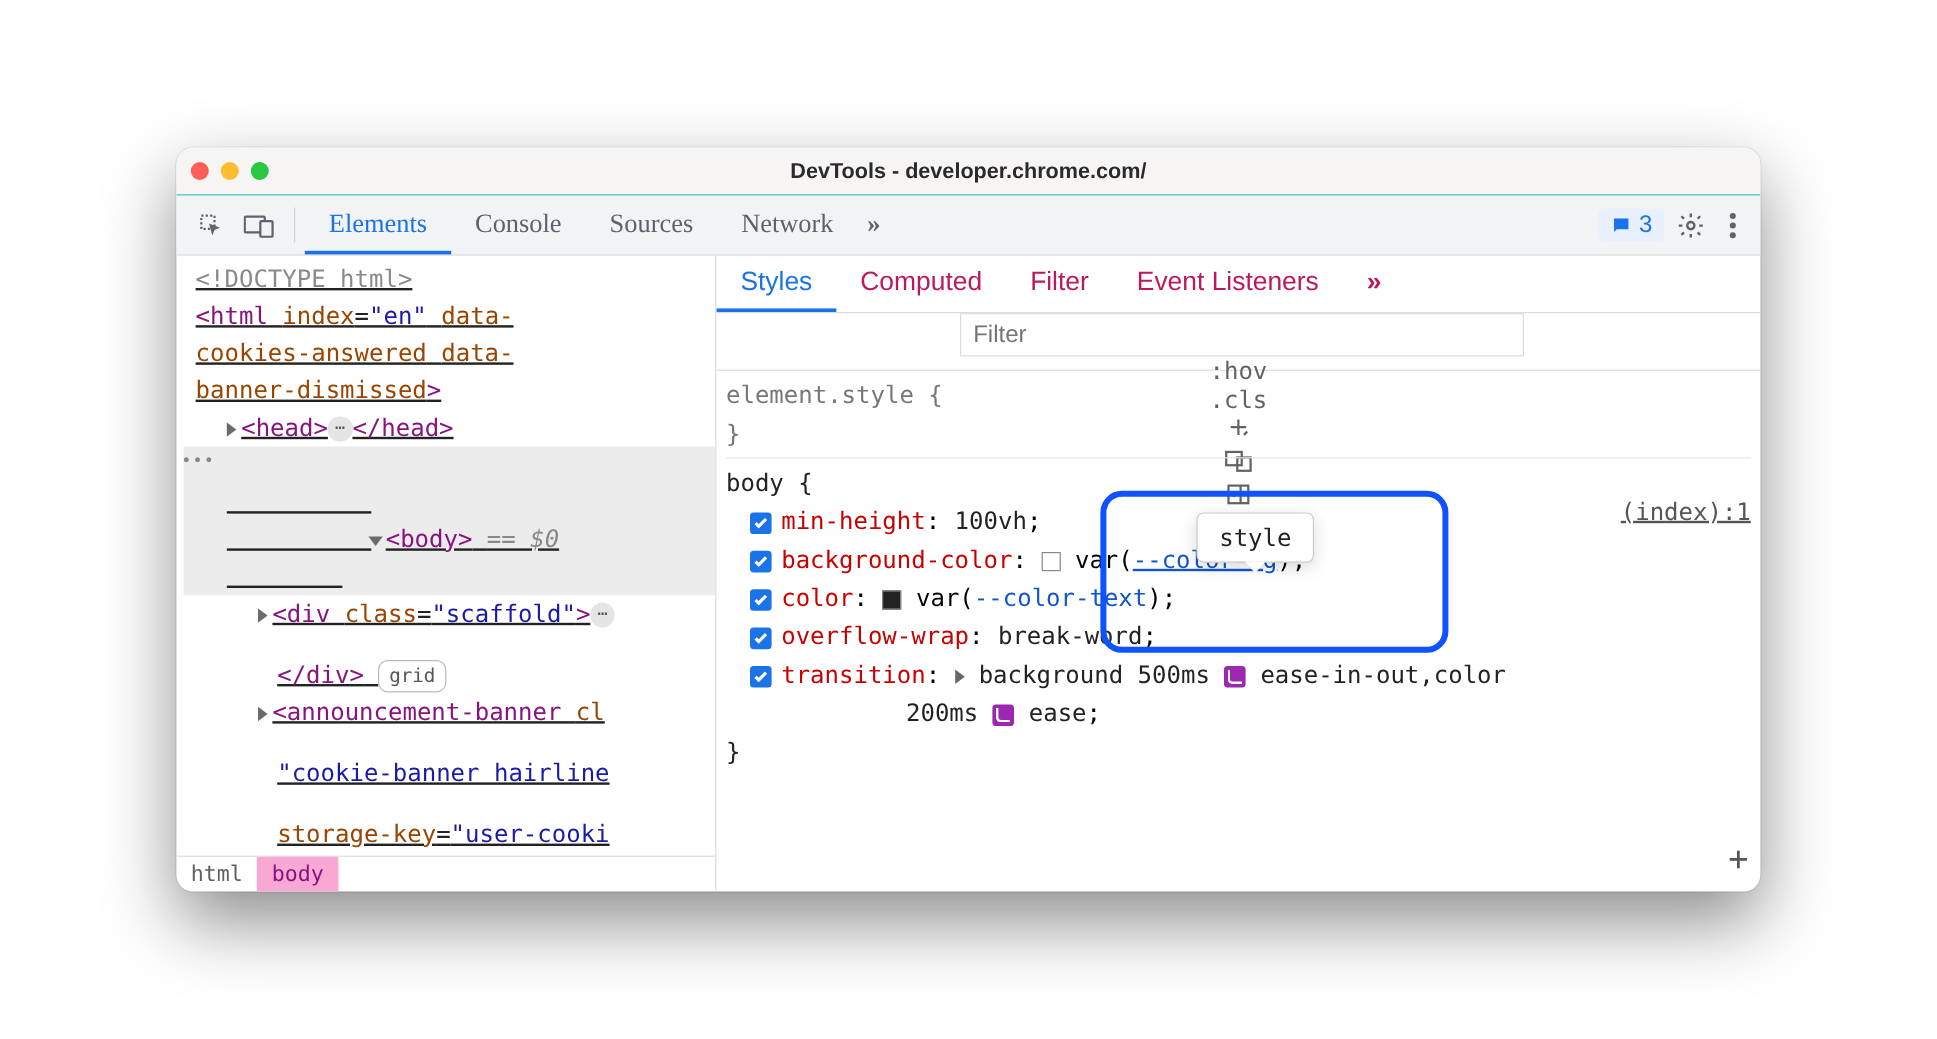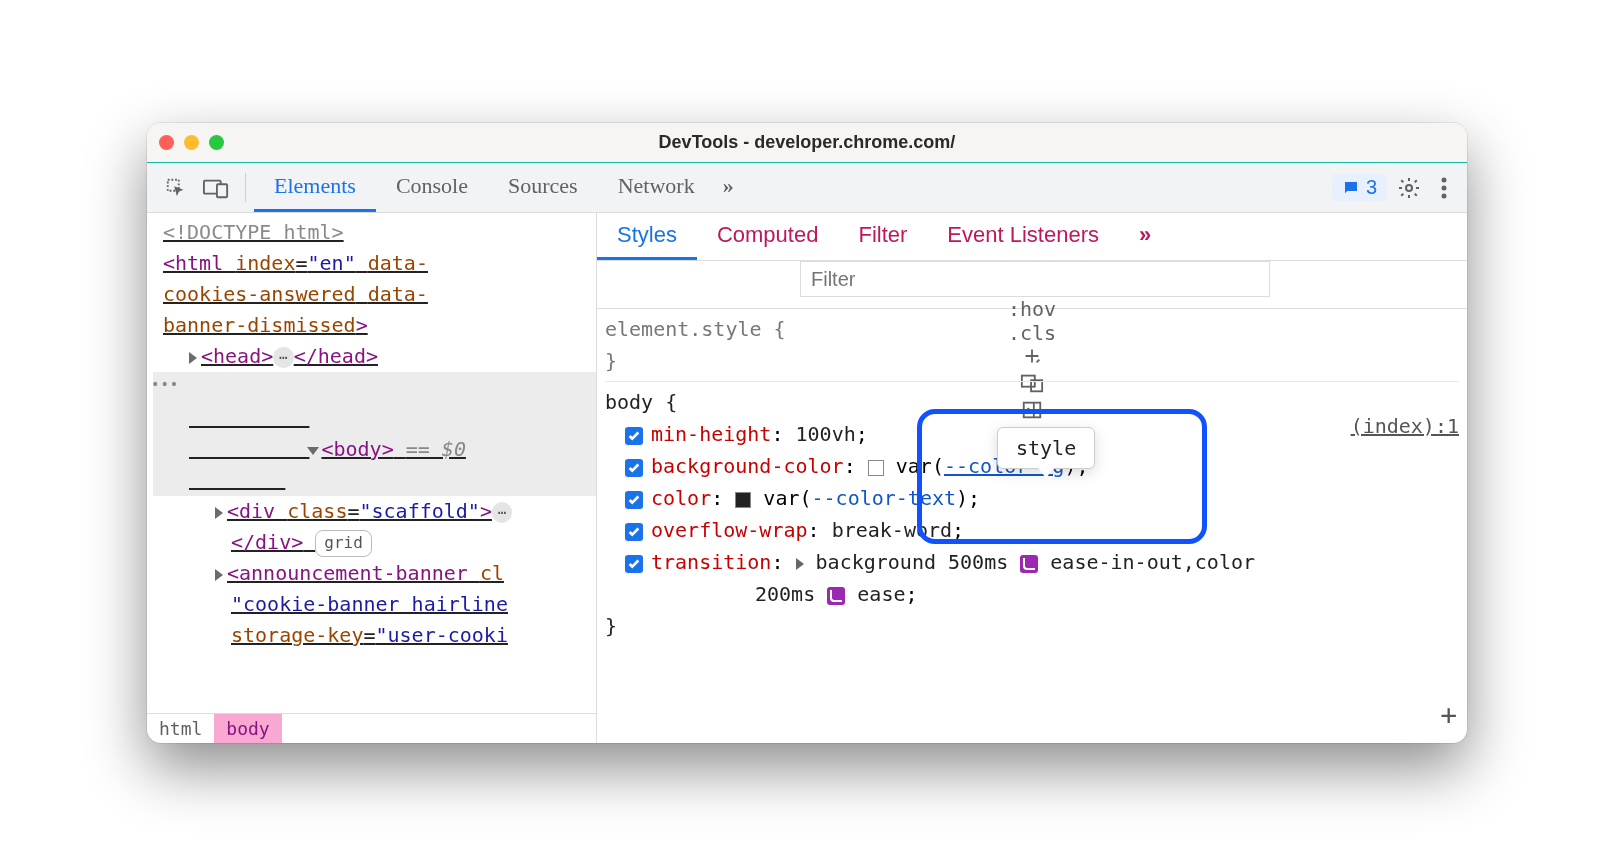--- a/index.html
+++ b/index.html
@@ -86,21 +86,21 @@
     border-right: 1px solid #dcdcdc;
     display:flex; flex-direction:column;
     font-family: Menlo, Consolas, monospace;
     font-size: 20px;
     position:relative;
   }
   .dom-tree { flex:1; overflow:hidden; padding: 4px 0 0 6px; line-height:1.55; }
   .dom-line { white-space: pre; color:#222; padding-left:10px;text-decoration:underline; }
   .dom-line.indent1 { padding-left:36px; }
   .dom-line.indent2 { padding-left:62px; }
-  .dom-line.indent2b { padding-left:78px; }
+  .dom-line.indent2b { padding-left:78px;margin-top:20px; }
   .tri { display:inline-block; width:0; height:0; border-top:6px solid transparent; border-bottom:6px solid transparent; border-left:8px solid #6b6b6b; margin-right:4px; vertical-align:middle; }
   .tri.down { transform:rotate(90deg); }
   .c-doctype { color:#8a8a8a; }
   .c-tag { color:#881280; }
   .c-attr { color:#994500; }
   .c-val { color:#1a1aa6; }
   .ellip {
     display:inline-block;
     background:#e5e5e5;
     border-radius:10px;

